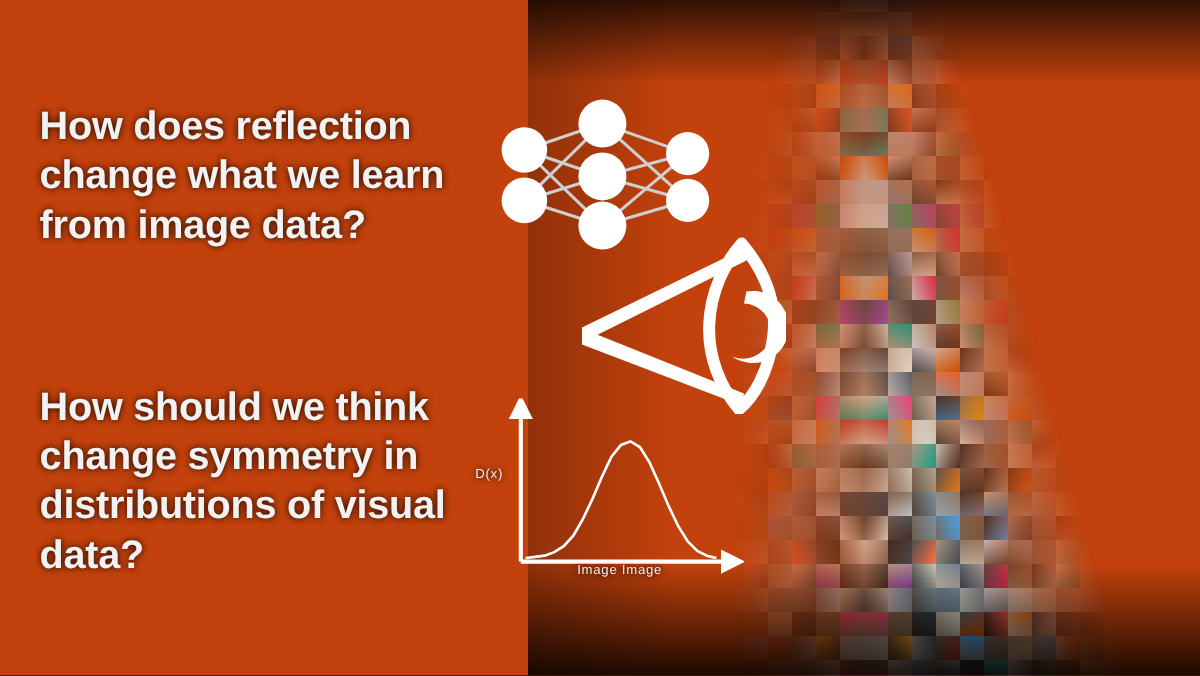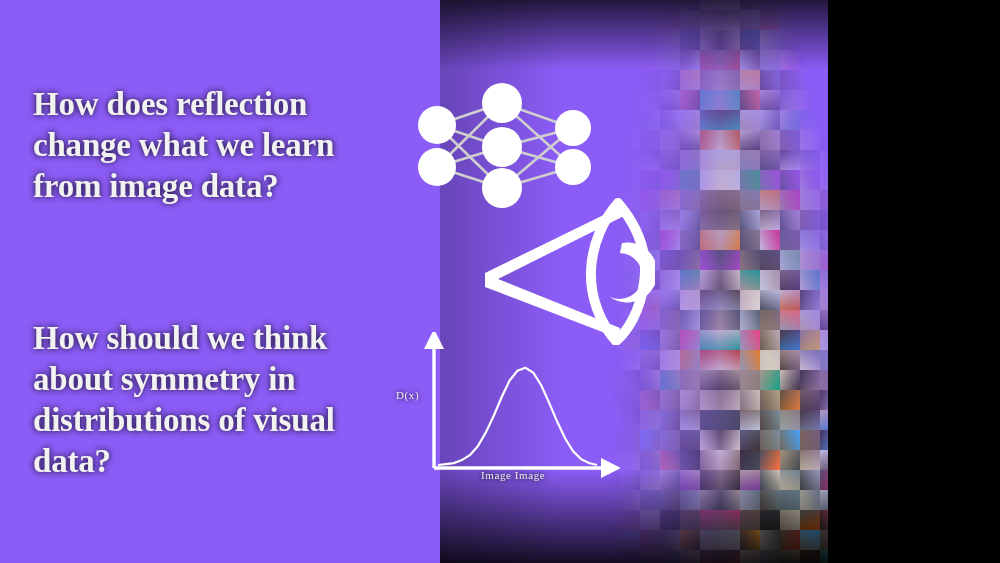--- a/index.html
+++ b/index.html
@@ -2,25 +2,25 @@
 <html><head>
 <meta charset="utf-8">
 <style>
   html, body {
     margin: 0;
     padding: 0;
     background: #000;
   }
   #slide {
     position: relative;
-    width: 828px;
+    width: 1000px;
     height: 563px;
-    background: #8b5cf6;
+    background: #c2410c;
     overflow: hidden;
-    font-family: Liberation Serif, serif;
+    font-family: Liberation Sans, sans-serif;
   }
 
   
   #mosaic-wrap {
     position: absolute;
     left: 440px;
     top: 0;
     width: 560px;
     height: 563px;
     overflow: hidden;
@@ -933,21 +933,21 @@
         <div class="tile" style="background: linear-gradient(65deg, rgb(214, 205, 192), rgb(92, 81, 69)); transform: scaleX(-1);"></div>
       </div>
     <div id="mosaic-vignette"></div>
   </div>
 
   <div class="question" id="question-1">How does reflection
 change what we learn
 from image data?</div>
 
   <div class="question" id="question-2">How should we think
-about symmetry in
+change symmetry in
 distributions of visual
 data?</div>
 
   <svg id="nn-diagram" viewBox="0 0 200 140">
     <g stroke="#cfcfcf" stroke-width="2.6" fill="none">
       <line x1="27" y1="50" x2="92" y2="28"></line>
       <line x1="27" y1="50" x2="92" y2="72"></line>
       <line x1="27" y1="50" x2="92" y2="113"></line>
       <line x1="27" y1="92" x2="92" y2="28"></line>
       <line x1="27" y1="92" x2="92" y2="72"></line>

